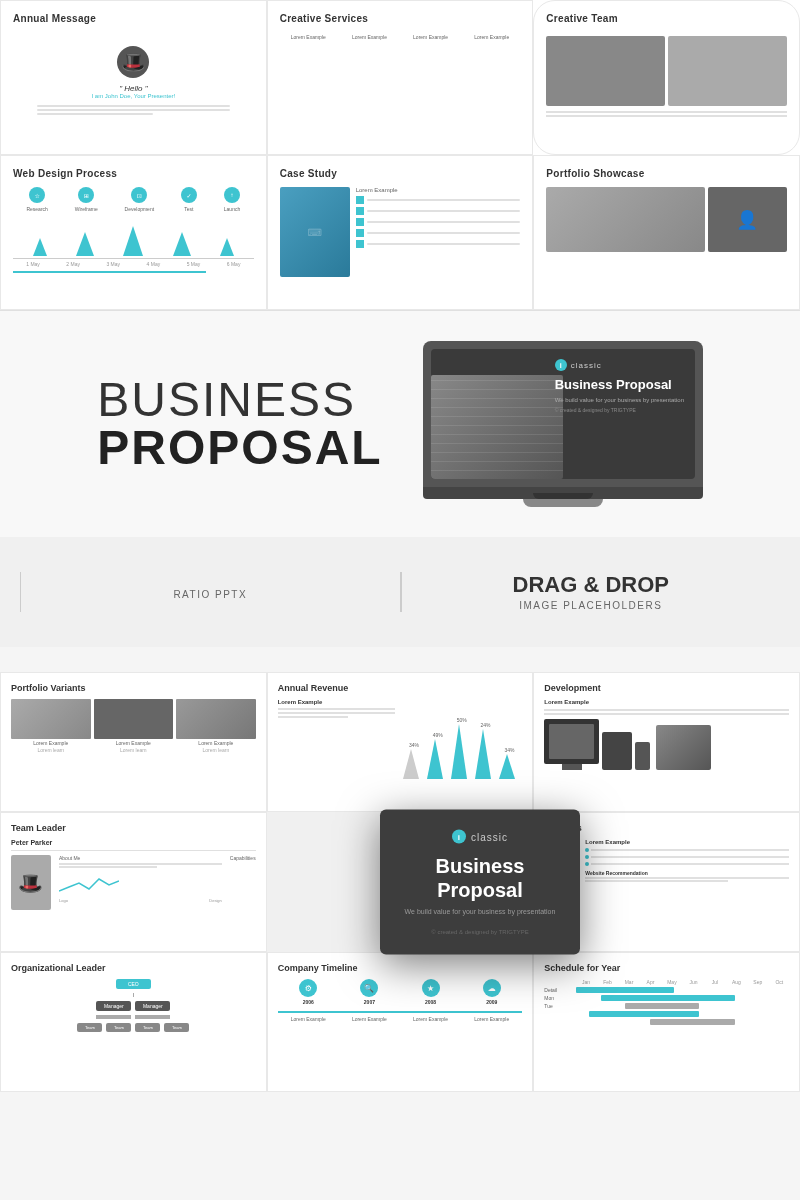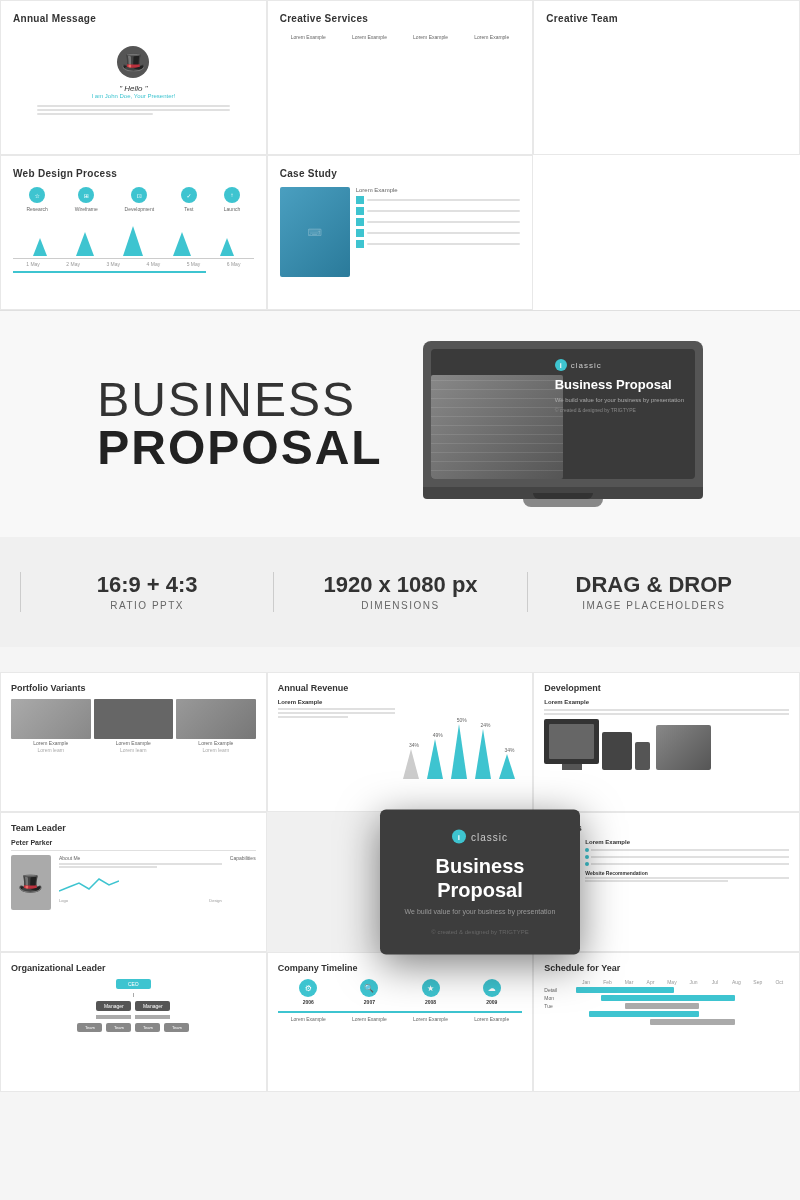--- a/index.html
+++ b/index.html
@@ -110,21 +110,22 @@
     .service-col {
       display: flex;
       flex-direction: column;
       align-items: center;
       flex: 1;
     }
 
     
     .team-slide {
       display: flex;
-      flex-direction: row;
+      flex-direction: column;
+      border-radius: 22px;
     }
     .team-images {
       display: flex;
       gap: 3px;
       margin-top: 4px;
     }
     .team-img {
       flex: 1;
       height: 70px;
       background: #ccc;
@@ -894,20 +895,29 @@
           <div class="case-line"></div>
         </div>
         <div class="case-item">
           <div class="case-check"></div>
           <div class="case-line"></div>
         </div>
       </div>
     </div>
   </div>
 
+  <div class="slide-card portfolio-slide">
+    <div class="slide-card-title">Portfolio Showcase</div>
+    <div class="portfolio-images">
+      <div class="portfolio-img wide" style="background:linear-gradient(135deg,#aaa,#888);"></div>
+      <div class="portfolio-img narrow" style="background:#666;overflow:hidden;">
+        <div style="width:100%;height:100%;display:flex;align-items:center;justify-content:center;font-size:18px;color:#888;">👤</div>
+      </div>
+    </div>
+  </div>
 
 </div>
 
 <div class="hero-section">
   <div class="hero-title">
     <div class="hero-title-business">BUSINESS</div>
     <div class="hero-title-proposal">PROPOSAL</div>
   </div>
 
   <div class="laptop-mockup">
@@ -930,28 +940,23 @@
       </div>
     </div>
     <div class="laptop-base"></div>
     <div class="laptop-stand"></div>
   </div>
 </div>
 
 <div class="stats-section">
   <div class="stat-divider"></div>
   <div class="stat-item">
-    <div class="stat-number">16:9 + 4:3</div>
     <div class="stat-label">RATIO PPTX</div>
   </div>
   <div class="stat-divider"></div>
-  <div class="stat-item">
-    <div class="stat-number">1920 x 1080 px</div>
-    <div class="stat-label">DIMENSIONS</div>
-  </div>
   <div class="stat-divider"></div>
   <div class="stat-item">
     <div class="stat-number">DRAG &amp; DROP</div>
     <div class="stat-label">IMAGE PLACEHOLDERS</div>
   </div>
 </div>
 
 <div class="spacer-section"></div>
 
 <div class="bottom-row">

